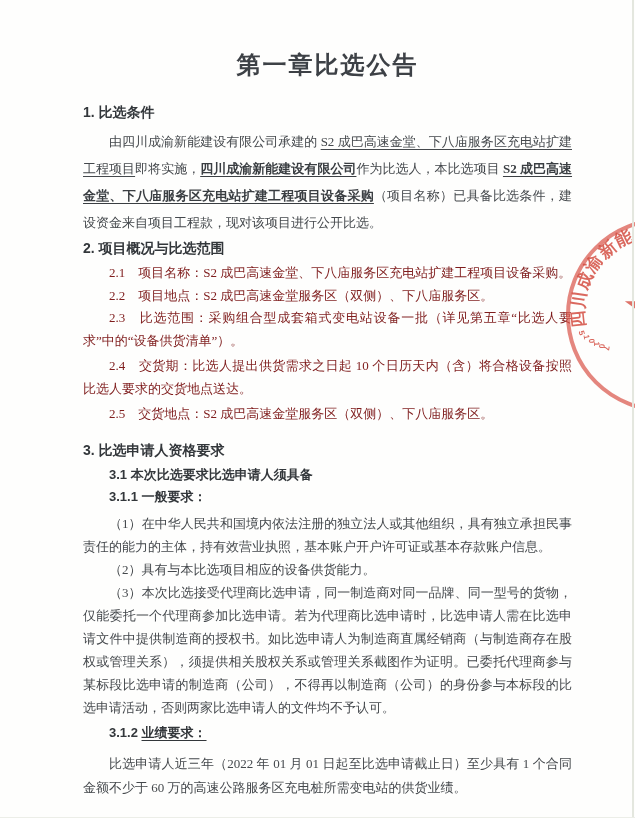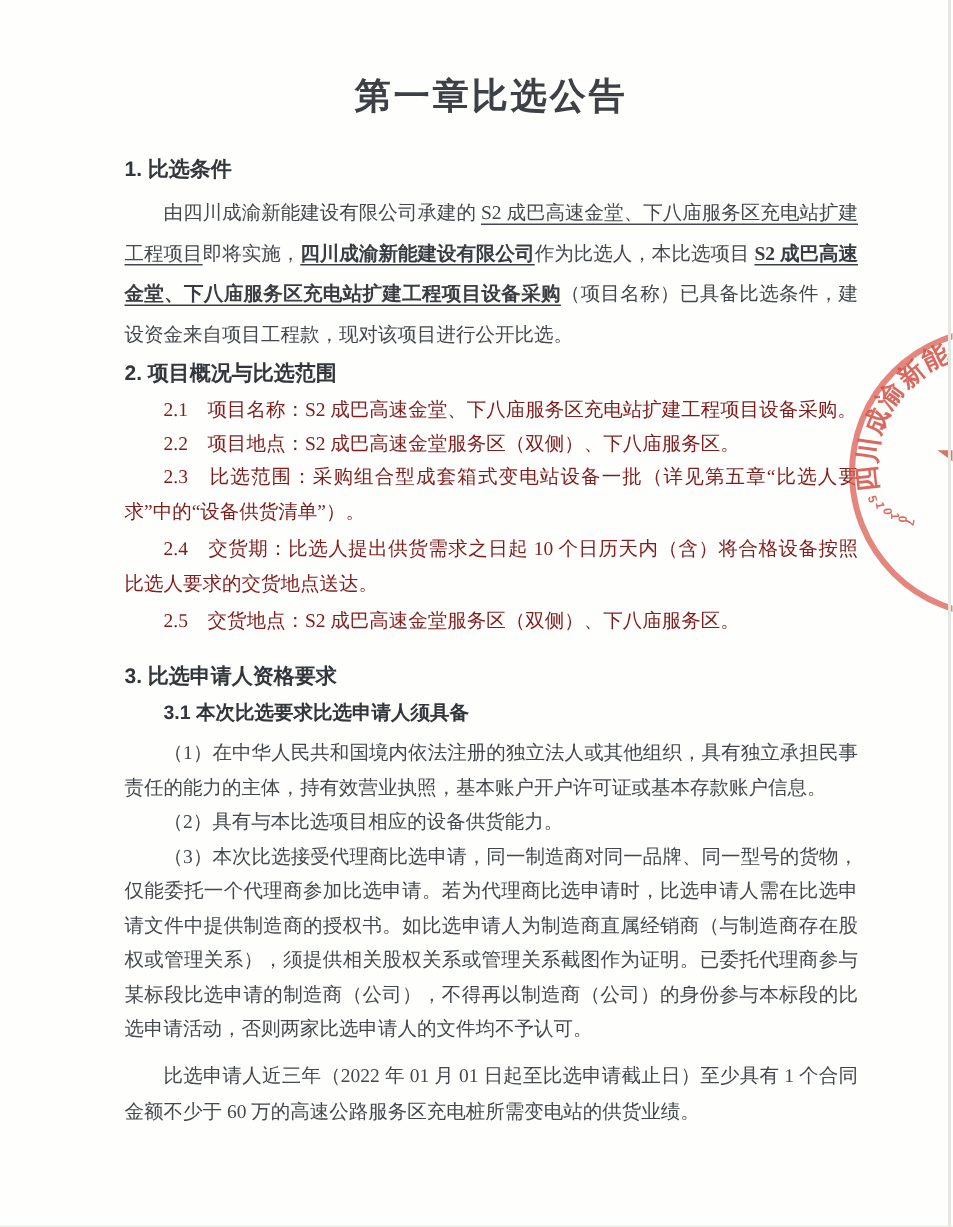--- a/index.html
+++ b/index.html
@@ -104,23 +104,25 @@
 
     <h2 class="h-level1 h2-gap">2. 项目概况与比选范围</h2>
     <p class="s2-item s2-first">2.1　项目名称：S2 成巴高速金堂、下八庙服务区充电站扩建工程项目设备采购。</p>
     <p class="s2-item">2.2　项目地点：S2 成巴高速金堂服务区（双侧）、下八庙服务区。</p>
     <p class="s2-item">2.3　比选范围：采购组合型成套箱式变电站设备一批（详见第五章“比选人要求”中的“设备供货清单”）。</p>
     <p class="s2-item s2-sp">2.4　交货期：比选人提出供货需求之日起 10 个日历天内（含）将合格设备按照比选人要求的交货地点送达。</p>
     <p class="s2-item">2.5　交货地点：S2 成巴高速金堂服务区（双侧）、下八庙服务区。</p>
 
     <h2 class="h-level1 h3-gap">3. 比选申请人资格要求</h2>
     <p class="sub-head">3.1 本次比选要求比选申请人须具备</p>
+    <p class="sub-head" style="margin-top:0;">3.1.1 一般要求：</p>
     <p class="req">（1）在中华人民共和国境内依法注册的独立法人或其他组织，具有独立承担民事责任的能力的主体，持有效营业执照，基本账户开户许可证或基本存款账户信息。</p>
     <p class="req req-tight">（2）具有与本比选项目相应的设备供货能力。</p>
     <p class="req req-tight">（3）本次比选接受代理商比选申请，同一制造商对同一品牌、同一型号的货物，仅能委托一个代理商参加比选申请。若为代理商比选申请时，比选申请人需在比选申请文件中提供制造商的授权书。如比选申请人为制造商直属经销商（与制造商存在股权或管理关系），须提供相关股权关系或管理关系截图作为证明。已委托代理商参与某标段比选申请的制造商（公司），不得再以制造商（公司）的身份参与本标段的比选申请活动，否则两家比选申请人的文件均不予认可。</p>
+    <p class="sub-head" style="margin-top:3px;"><span>3.1.2 </span><span class="u">业绩要求：</span></p>
     <p class="perf">比选申请人近三年（2022 年 01 月 01 日起至比选申请截止日）至少具有 1 个合同金额不少于 60 万的高速公路服务区充电桩所需变电站的供货业绩。</p>
 
   </div>
 
   <div class="stamp-layer">
     <div class="stamp-ring"></div>
     <div class="stamp-star">★</div>
     <span class="stamp-ch c0">四</span>
     <span class="stamp-ch c1">川</span>
     <span class="stamp-ch c2">成</span>

